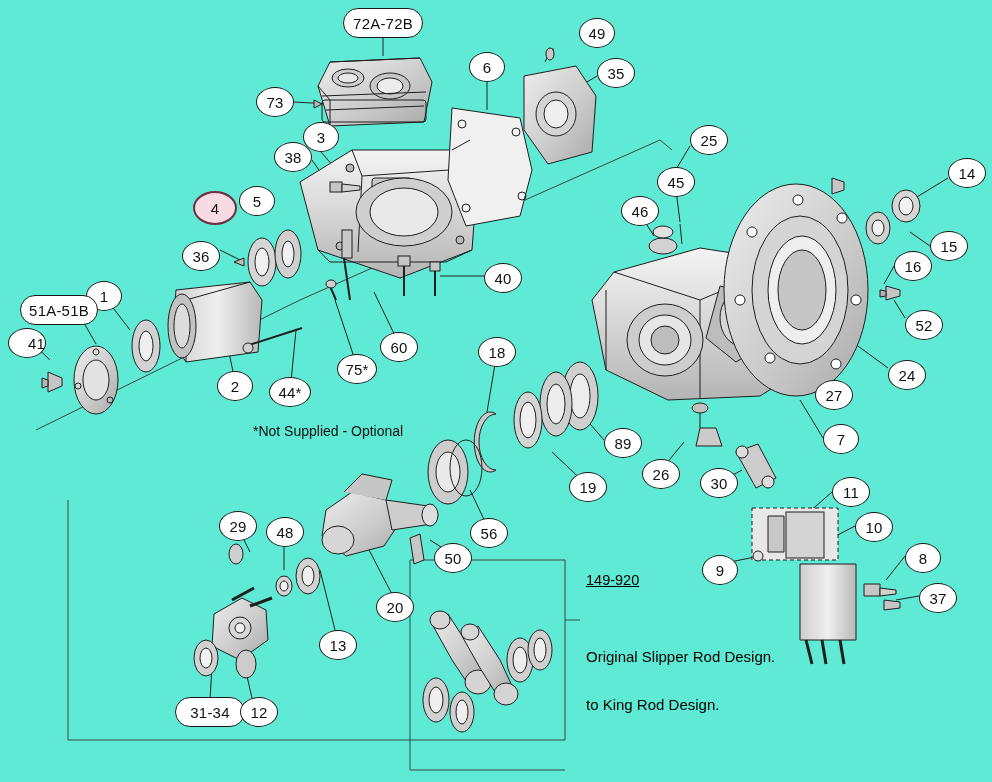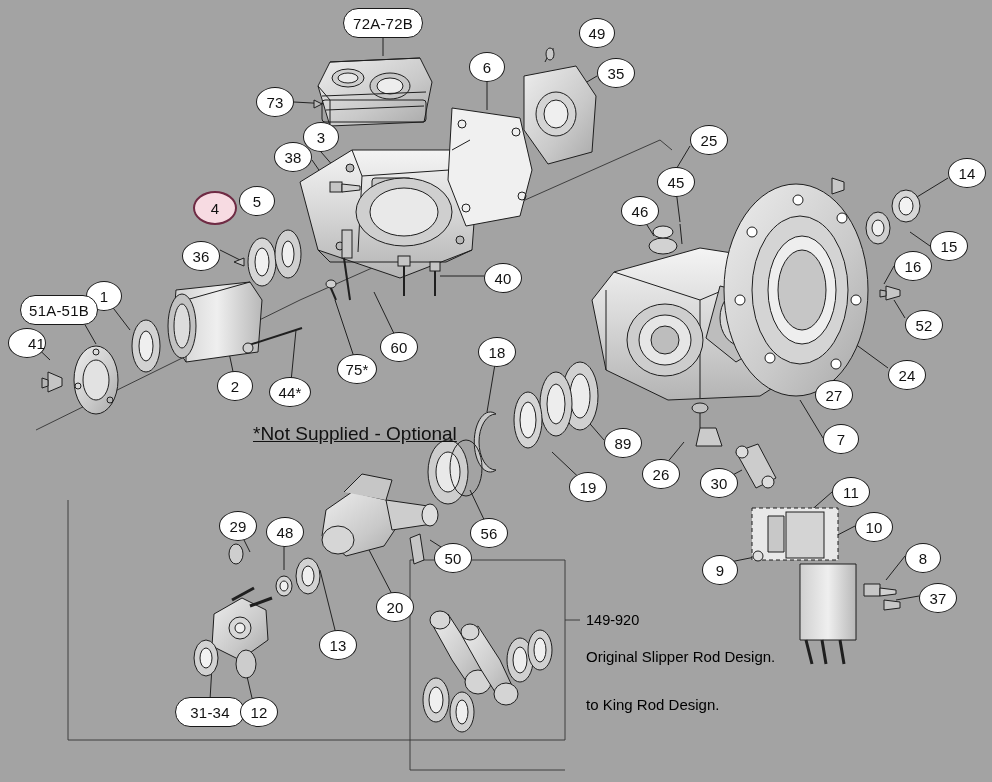--- a/index.html
+++ b/index.html
@@ -7,21 +7,21 @@
     padding: 0;
     background: #ffffff;
   }
   body {
     font-family: "Liberation Sans", sans-serif;
   }
   #stage {
     position: relative;
     width: 992px;
     height: 782px;
-    background: #a3a3a3;
+    background: #5eead4;
     overflow: hidden;
   }
   #stage > svg.layer {
     position: absolute;
     left: 0;
     top: 0;
     width: 992px;
     height: 782px;
   }
   .callout {
@@ -44,23 +44,22 @@
     font-size: 15px;
   }
   .callout.highlight {
     background: #f7dbe2;
     border-color: #6f2b44;
     border-width: 2px;
   }
   .note {
     position: absolute;
     color: #111111;
-    font-size: 19px;
+    font-size: 14px;
     white-space: nowrap;
-    text-decoration: underline;
   }
   .kit-title {
     position: absolute;
     color: #000000;
     font-weight: bold;
     font-size: 16px;
     white-space: nowrap;
   }
   .kit-line {
     position: absolute;
@@ -486,17 +485,17 @@
     </div>
   <div class="callout wide" style="left:175px; top:697px; width:70px; height:30px;">
       <span>31-34</span>
     </div>
   <div class="callout" style="left:240px; top:697px; width:38px; height:30px;">
       <span>12</span>
     </div>
 
   <div class="note" style="left:253px; top:423px;">*Not Supplied - Optional</div>
 
-  <div class="kit-code" style="left:586px; top:612px;">149-920</div>
+  <div class="kit-code" style="left:586px; top:572px;text-decoration:underline;">149-920</div>
   <div class="kit-line" style="left:586px; top:648px;">Original Slipper Rod Design.</div>
   <div class="kit-line" style="left:586px; top:696px;">to King Rod Design.</div>
 
 </div>
 
 </body></html>

